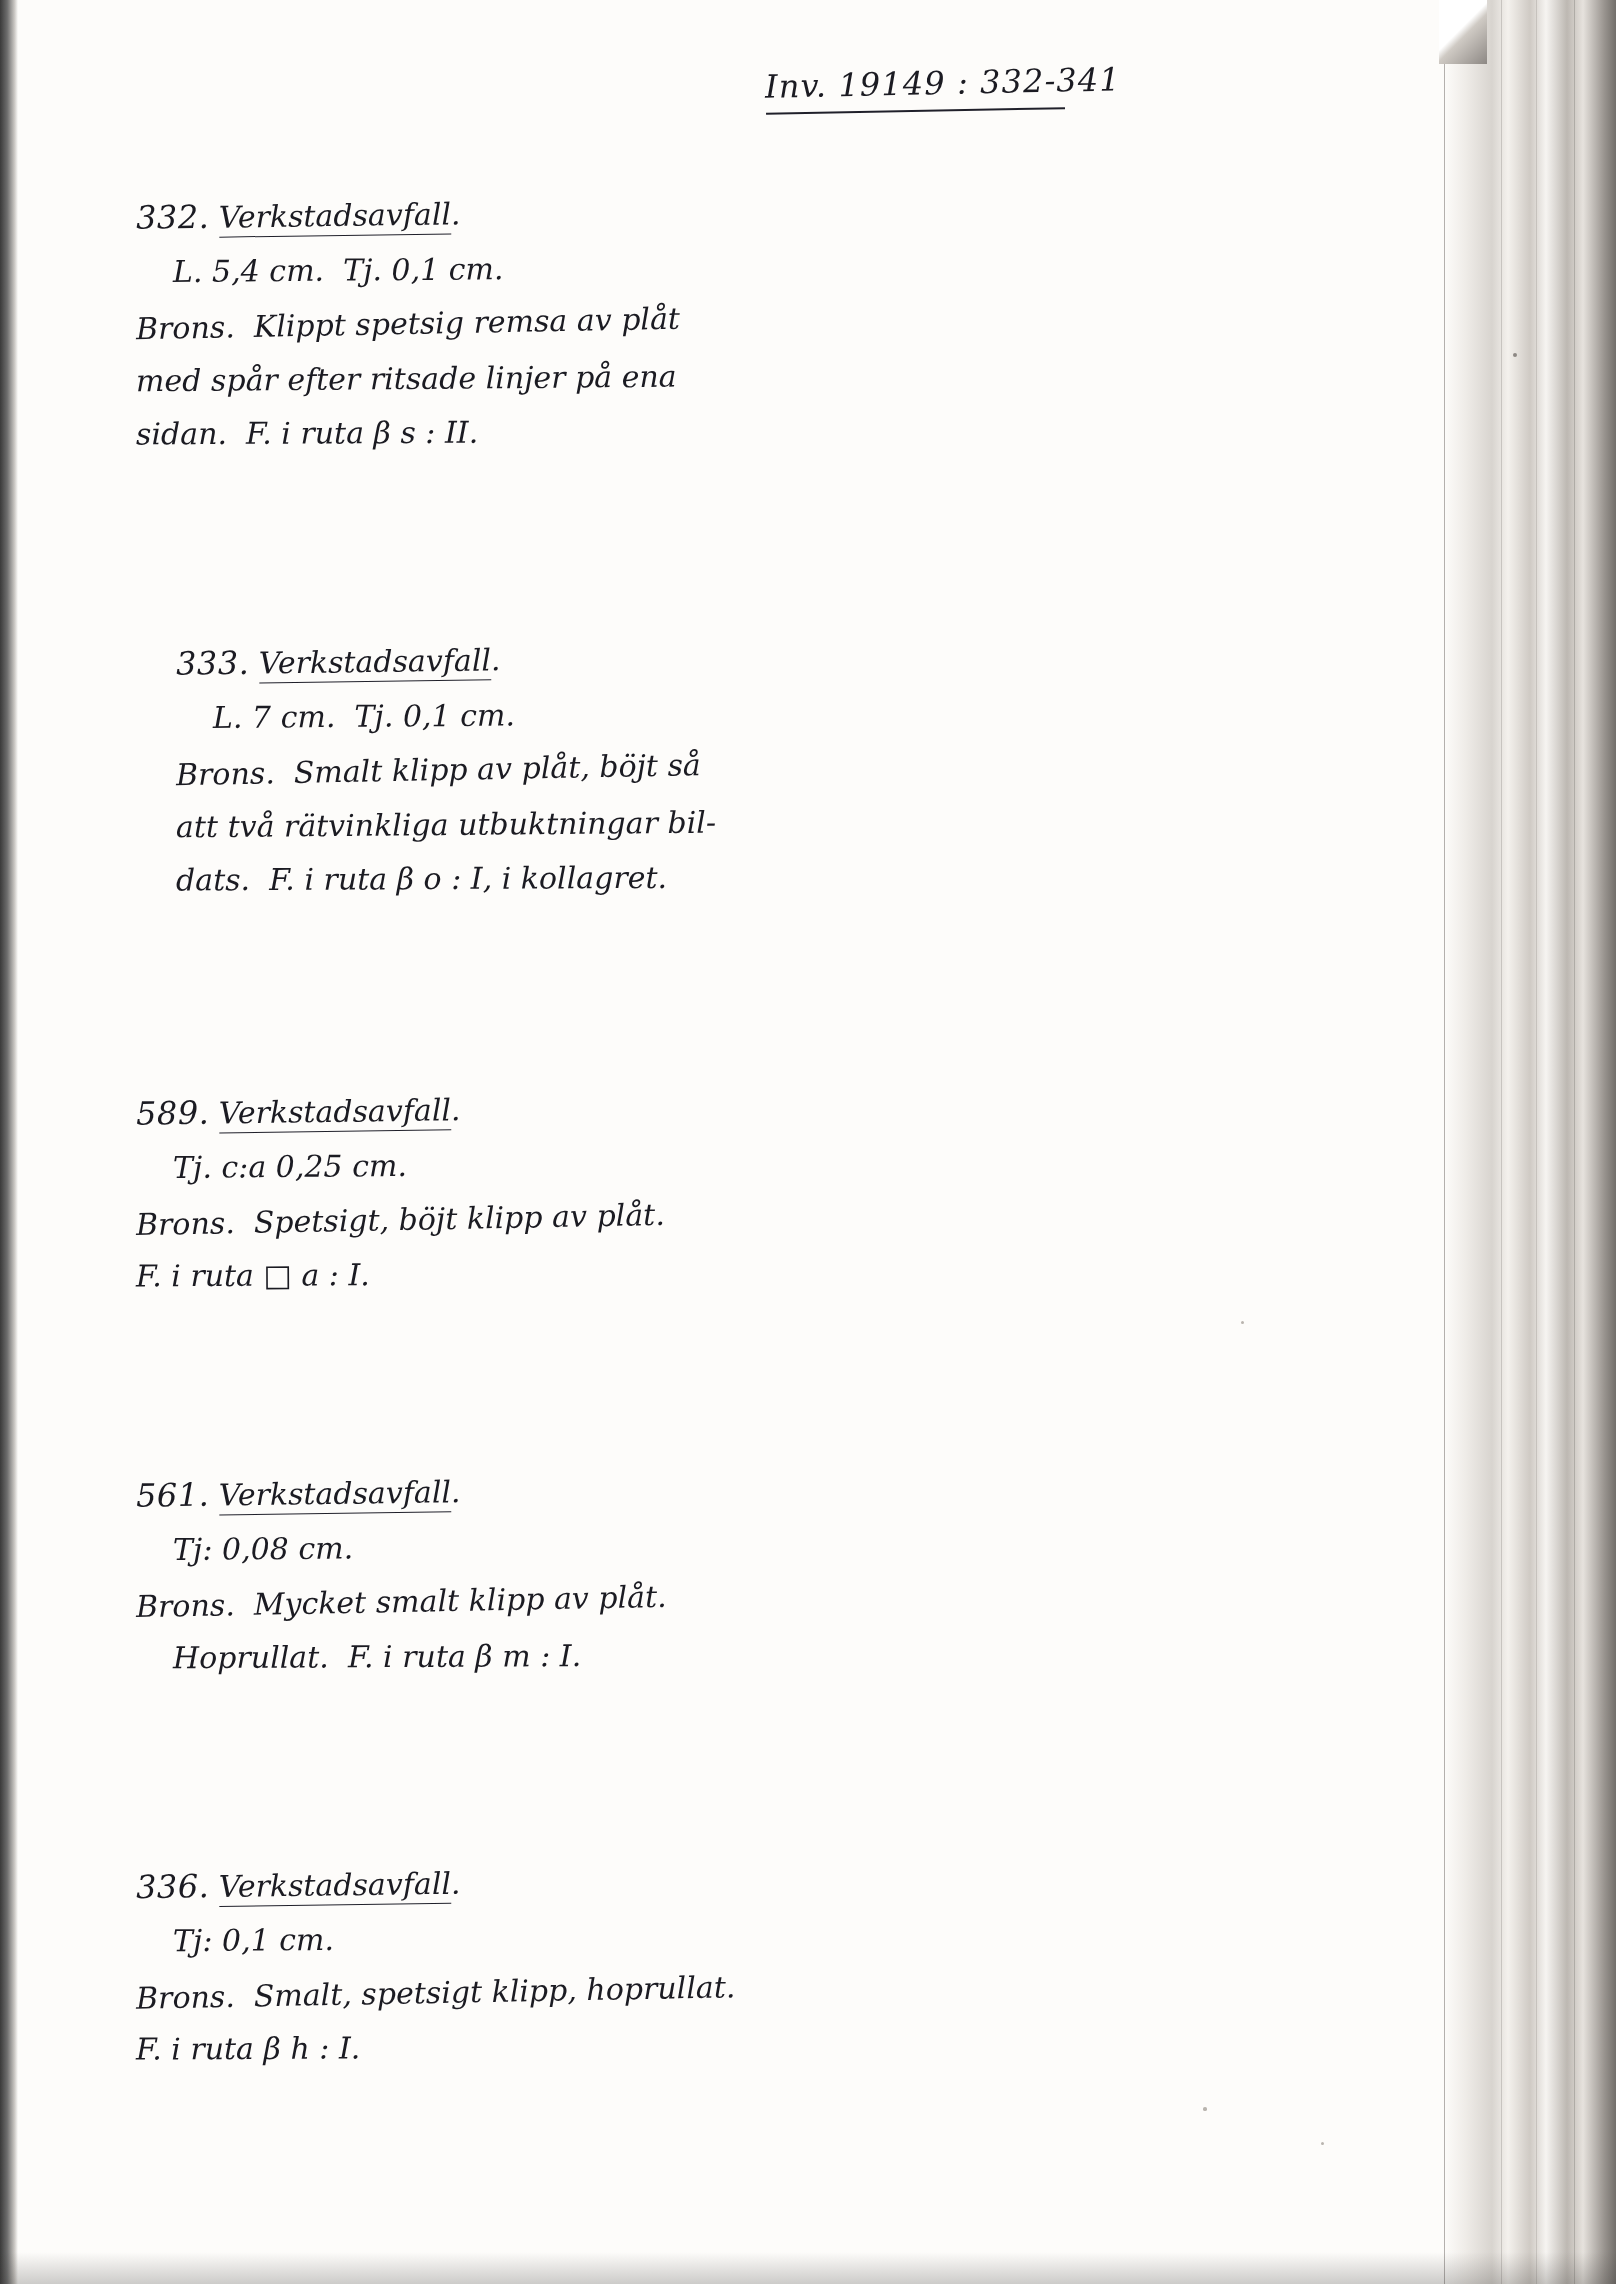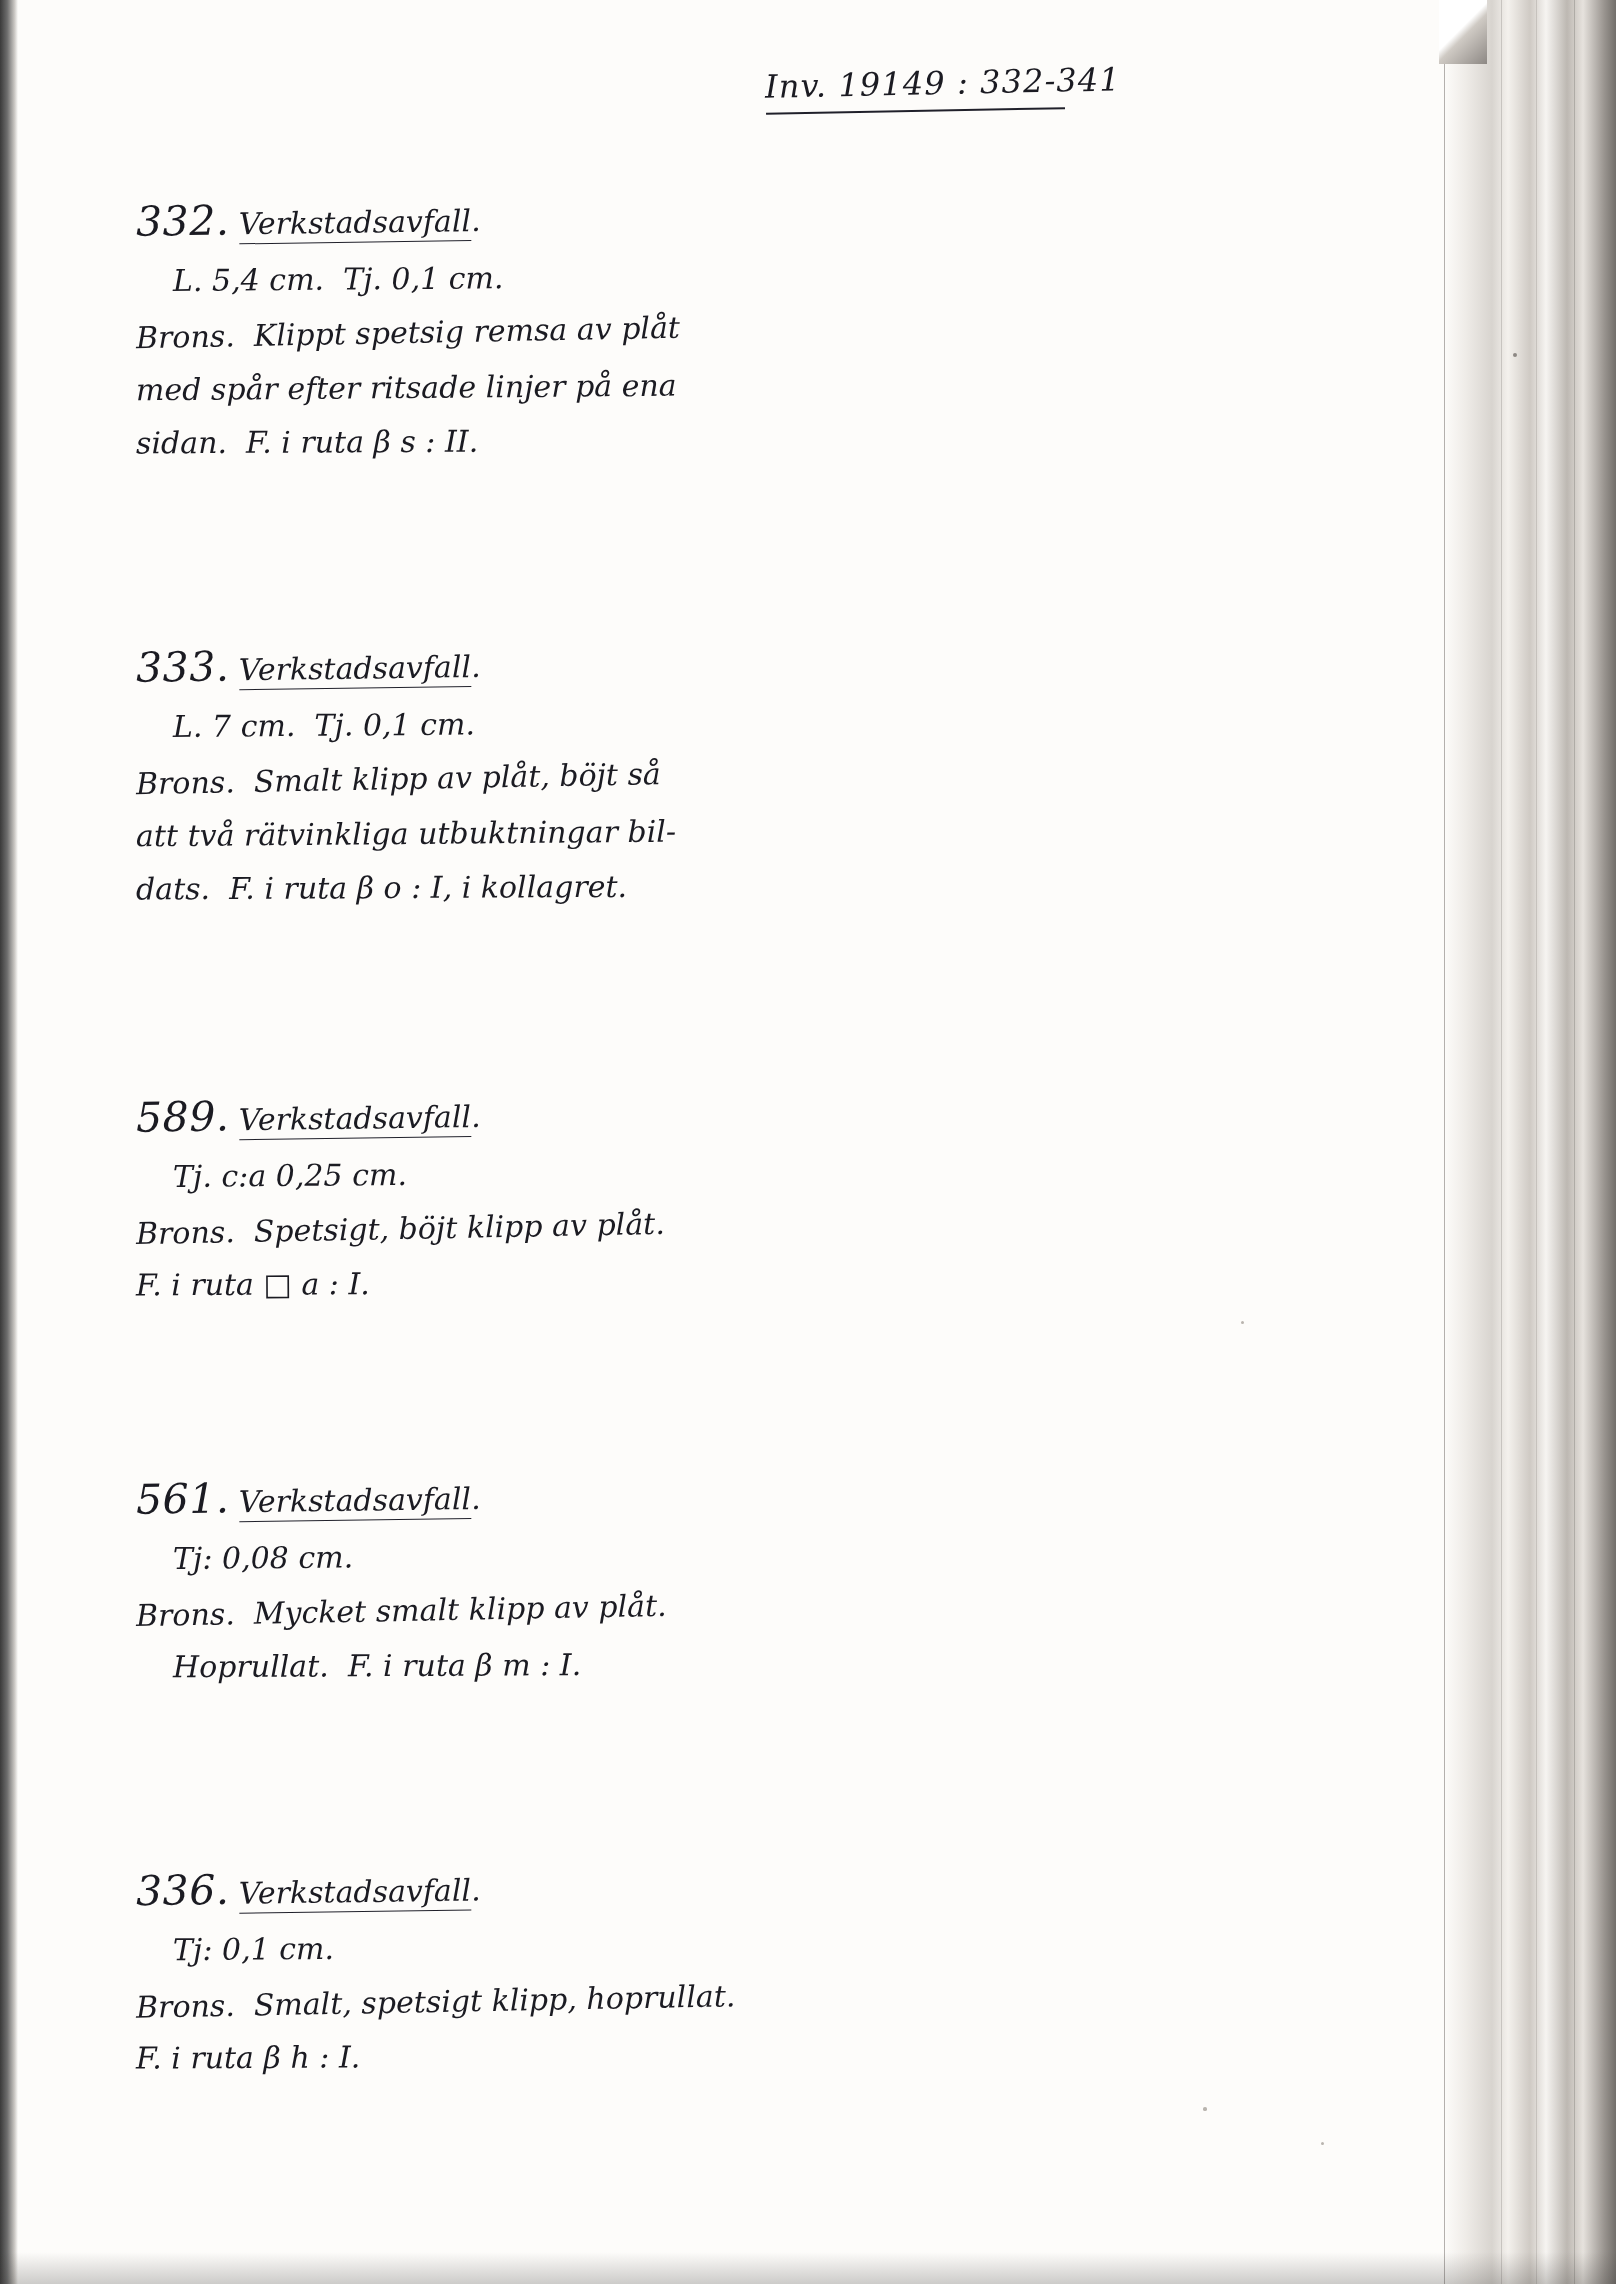--- a/index.html
+++ b/index.html
@@ -112,21 +112,21 @@
   }
   .line {
     position: relative;
     font-size: 30px;
     line-height: 1.0;
     margin-bottom: 24.6px;
     white-space: pre;
   }
   .line.indent { padding-left: 37px; }
   .num {
-    font-size: 41px;
+    font-size: 32px;
     letter-spacing: 0.5px;
   }
   .title-word {
     position: relative;
     display: inline-block;
   }
   .title-word::after {
     content: "";
     position: absolute;
     left: 0;
@@ -150,21 +150,21 @@
   <div class="header-rule"></div>
 
   <div class="entry" style="top: 198px;">
     <div class="hand line tilt1"><span class="num">332.</span> <span class="title-word">Verkstadsavfall</span><span>.</span></div>
     <div class="hand line indent tilt2">L. 5,4 cm.  Tj. 0,1 cm.</div>
     <div class="hand line tilt3">Brons.  Klippt spetsig remsa av plåt</div>
     <div class="hand line tilt2">med spår efter ritsade linjer på ena</div>
     <div class="hand line tilt4">sidan.  F. i ruta β s : II.</div>
   </div>
 
-  <div class="entry" style="top: 644px;">
+  <div class="entry" style="top: 644px; margin-left: 40px;">
     <div class="hand line tilt1"><span class="num">333.</span> <span class="title-word">Verkstadsavfall</span><span>.</span></div>
     <div class="hand line indent tilt2">L. 7 cm.  Tj. 0,1 cm.</div>
     <div class="hand line tilt3">Brons.  Smalt klipp av plåt, böjt så</div>
     <div class="hand line tilt2">att två rätvinkliga utbuktningar bil-</div>
     <div class="hand line tilt4">dats.  F. i ruta β o : I, i kollagret.</div>
   </div>
 
   <div class="entry" style="top: 1094px;">
     <div class="hand line tilt1"><span class="num">589.</span> <span class="title-word">Verkstadsavfall</span><span>.</span></div>
     <div class="hand line indent tilt2">Tj. c:a 0,25 cm.</div>

